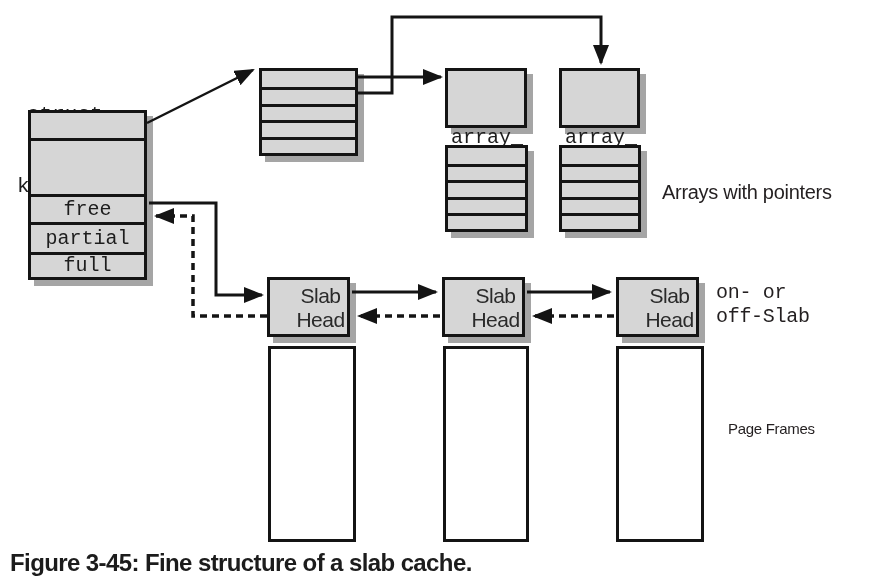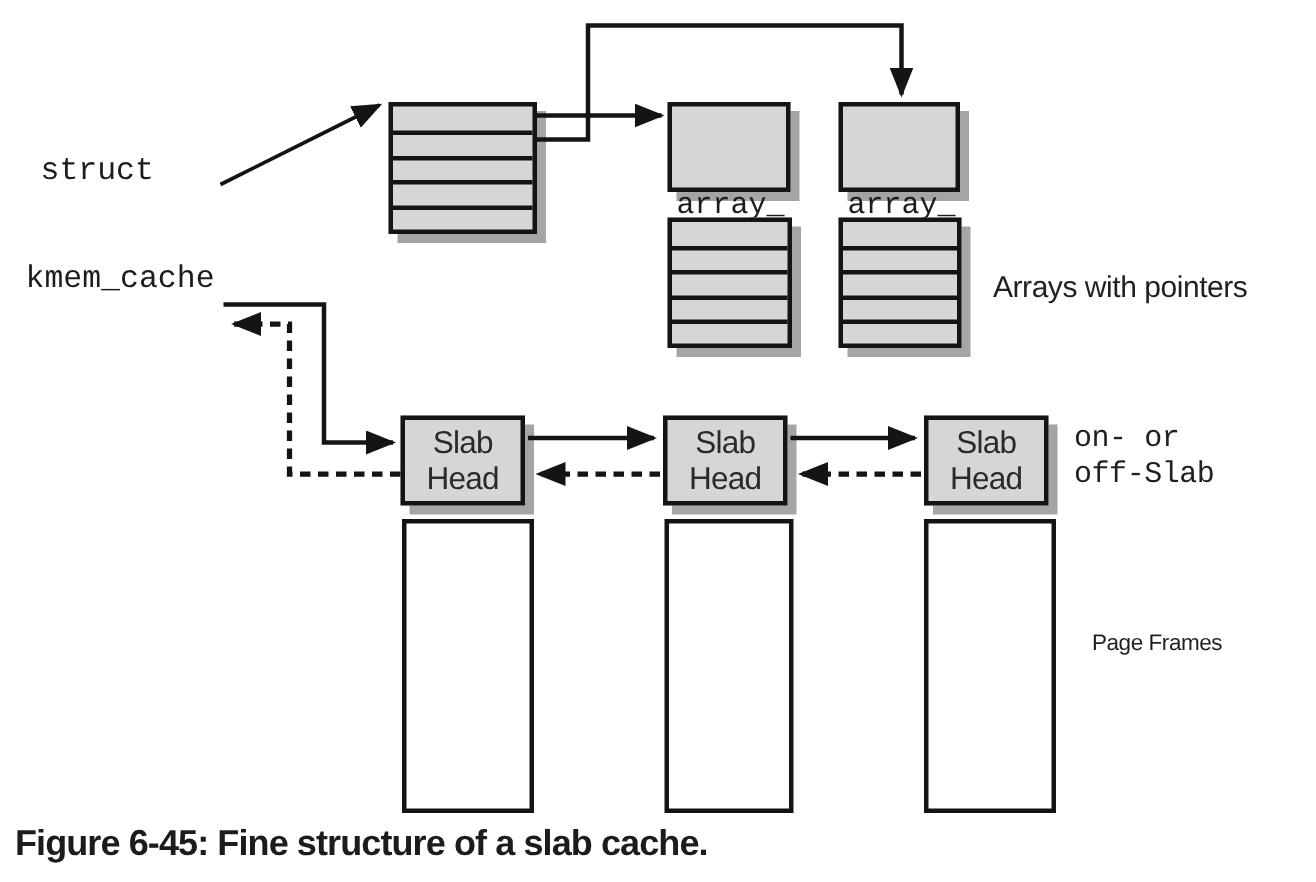--- a/index.html
+++ b/index.html
@@ -34,21 +34,21 @@
     box-sizing:border-box;border-top:3px solid var(--line);
     display:flex;align-items:center;justify-content:center;
     font-size:20px;line-height:20px;
   }
   .kmem-grid .krow:first-child{border-top:none;}
   .struct-label{font-size:21px;line-height:24px;}
   .struct-label .l1{margin-left:10px;}
   .ac-text{font-size:20px;line-height:26px;padding:2px 0 0 3px;}
   .sh-text{
     width:100%;text-align:center;font-size:21px;line-height:24px;
-    letter-spacing:-0.5px;padding-top:4px;color:#2a2a2a;
+    letter-spacing:-0.5px;padding-top:4px;color:#2a2a2a;margin-left:12px;
   }
   .side-label{font-size:20px;line-height:24px;letter-spacing:-0.3px;color:var(--text);}
   .caption{
     font-size:24px;font-weight:bold;letter-spacing:-0.6px;color:#1c1c1c;
   }
   svg.arrows{position:absolute;left:0;top:0;pointer-events:none;}
   .solid{stroke:var(--line);stroke-width:3;fill:none;}
   .thin{stroke-width:2.5;}
   .dashed{stroke:var(--line);stroke-width:3.5;fill:none;stroke-dasharray:7 5;}
   .ahfill{fill:var(--line);}
@@ -56,20 +56,27 @@
 </head>
 <body>
 
 <div class="stage">
 
   <div class="abs mono struct-label" style="left:17px;top:55px;">
     <div class="l1">struct</div>
     <div>kmem_cache</div>
   </div>
 
+  <div class="box kmem-grid" style="left:28px;top:110px;width:119px;height:170px;">
+    <div class="krow"></div>
+    <div class="krow"></div>
+    <div class="krow mono">free</div>
+    <div class="krow mono">partial</div>
+    <div class="krow mono">full</div>
+  </div>
 
   <div class="box stripes" style="left:259px;top:68px;width:99px;height:88px;grid-template-rows:repeat(5,1fr);">
     <div class="srow"></div>
     <div class="srow"></div>
     <div class="srow"></div>
     <div class="srow"></div>
     <div class="srow"></div>
   </div>
 
   <div class="box" style="left:445px;top:68px;width:82px;height:60px;">
@@ -127,21 +134,21 @@
     <div>on- or</div>
     <div>off-Slab</div>
   </div>
 
   <div class="plainbox" style="left:268px;top:346px;width:88px;height:196px;"></div>
   <div class="plainbox" style="left:443px;top:346px;width:86px;height:196px;"></div>
   <div class="plainbox" style="left:616px;top:346px;width:88px;height:196px;"></div>
 
   <div class="abs side-label" style="left:728px;top:417px;font-size:15px;">Page Frames</div>
 
-  <div class="abs caption" style="left:10px;top:549px;">Figure 6-45: Fine structure of a slab cache.</div>
+  <div class="abs caption" style="left:10px;top:549px;">Figure 3-45: Fine structure of a slab cache.</div>
 
   <svg class="arrows" width="877" height="588" viewBox="0 0 877 588">
     <defs>
       <marker id="ah" markerWidth="20" markerHeight="16" refX="18" refY="8" orient="auto" markerUnits="userSpaceOnUse">
         <path class="ahfill" d="M0,0 L20,8 L0,16 Z"></path>
       </marker>
     </defs>
 
     <path class="solid thin" d="M147,123 L253,70" marker-end="url(#ah)"></path>
 

